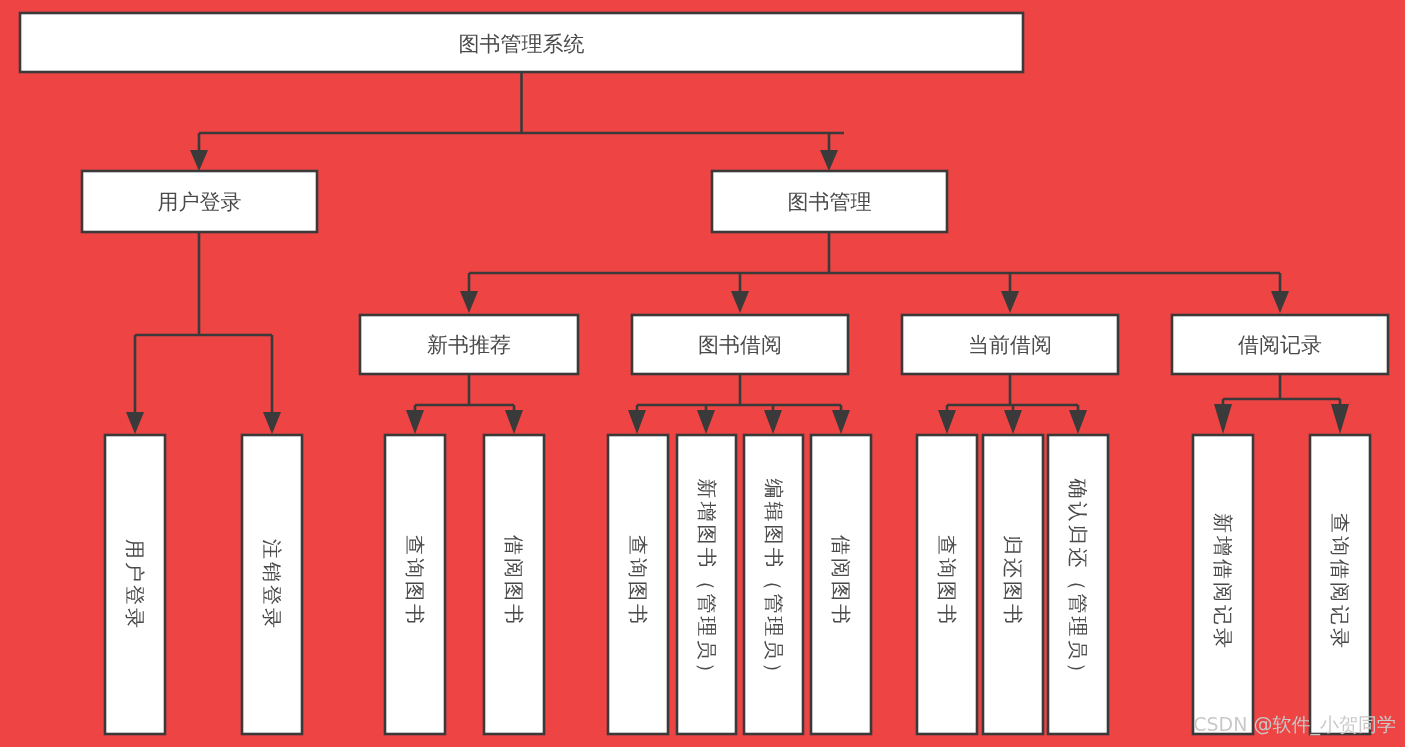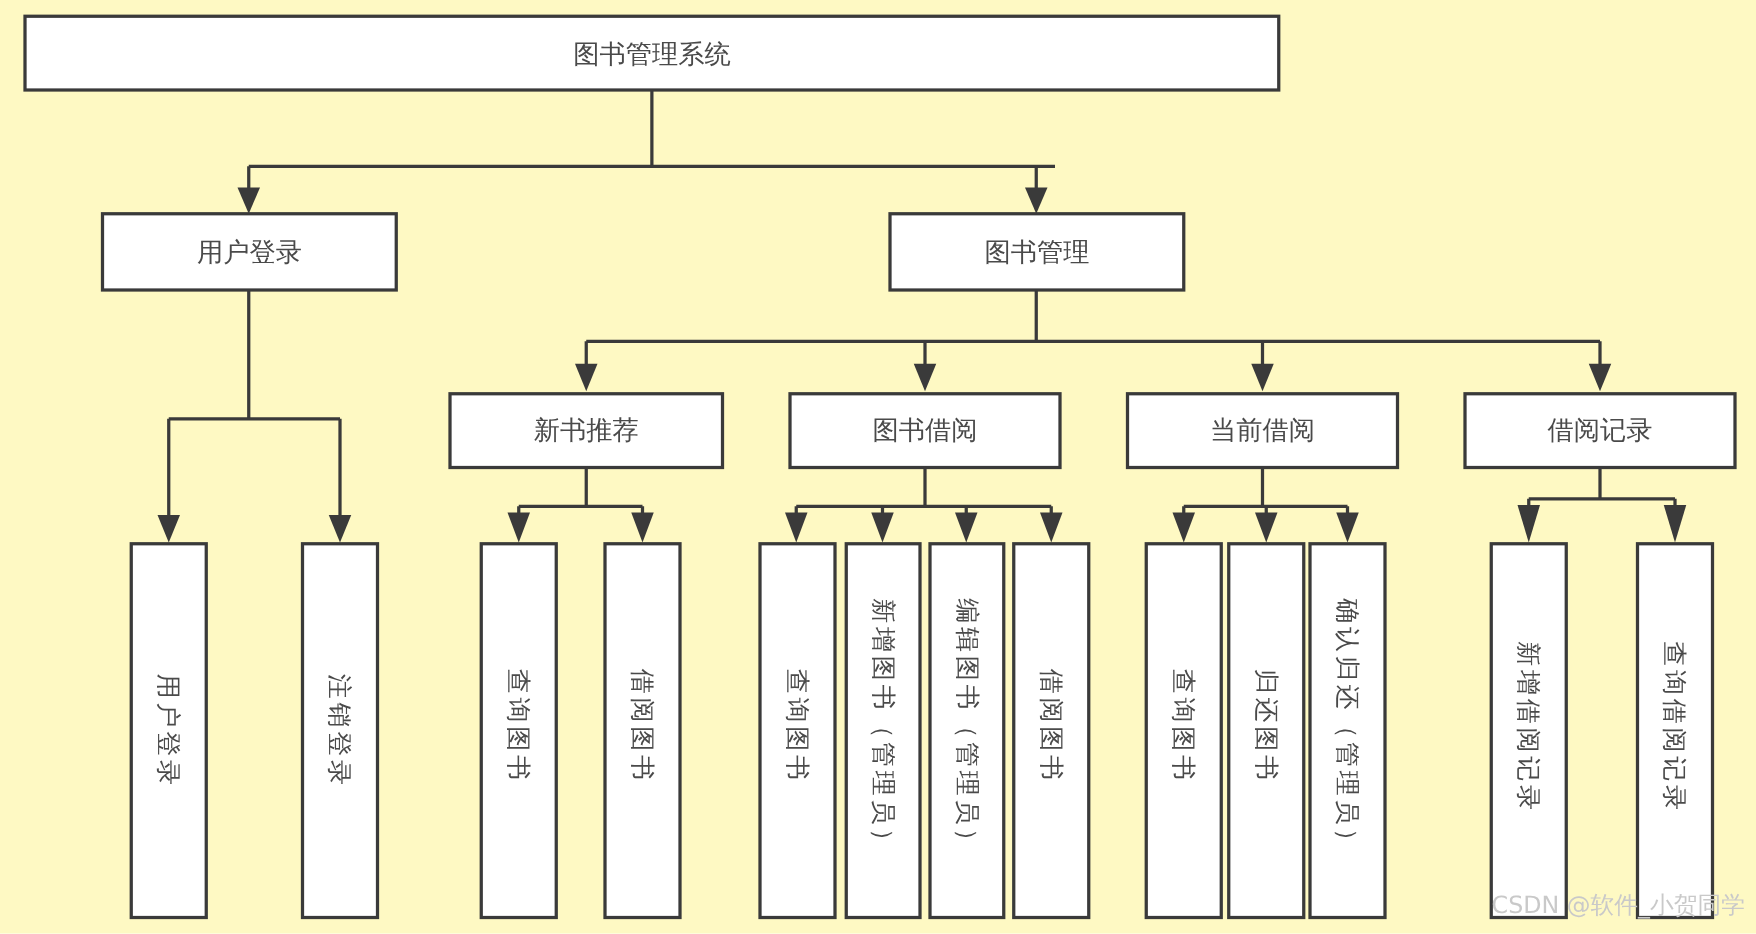--- a/index.html
+++ b/index.html
@@ -11,21 +11,21 @@
   body {
     width: 1405px;
     height: 747px;
     font-family: "DejaVu Sans", "Liberation Sans", sans-serif;
     overflow: hidden;
   }
   #diagram-root {
     position: relative;
     width: 1405px;
     height: 747px;
-    background: #fef9c3;
+    background: #ef4444;
   }
   svg#chart-svg {
     position: absolute;
     top: 0;
     left: 0;
     width: 1405px;
     height: 747px;
     display: block;
   }
   .node-box {

